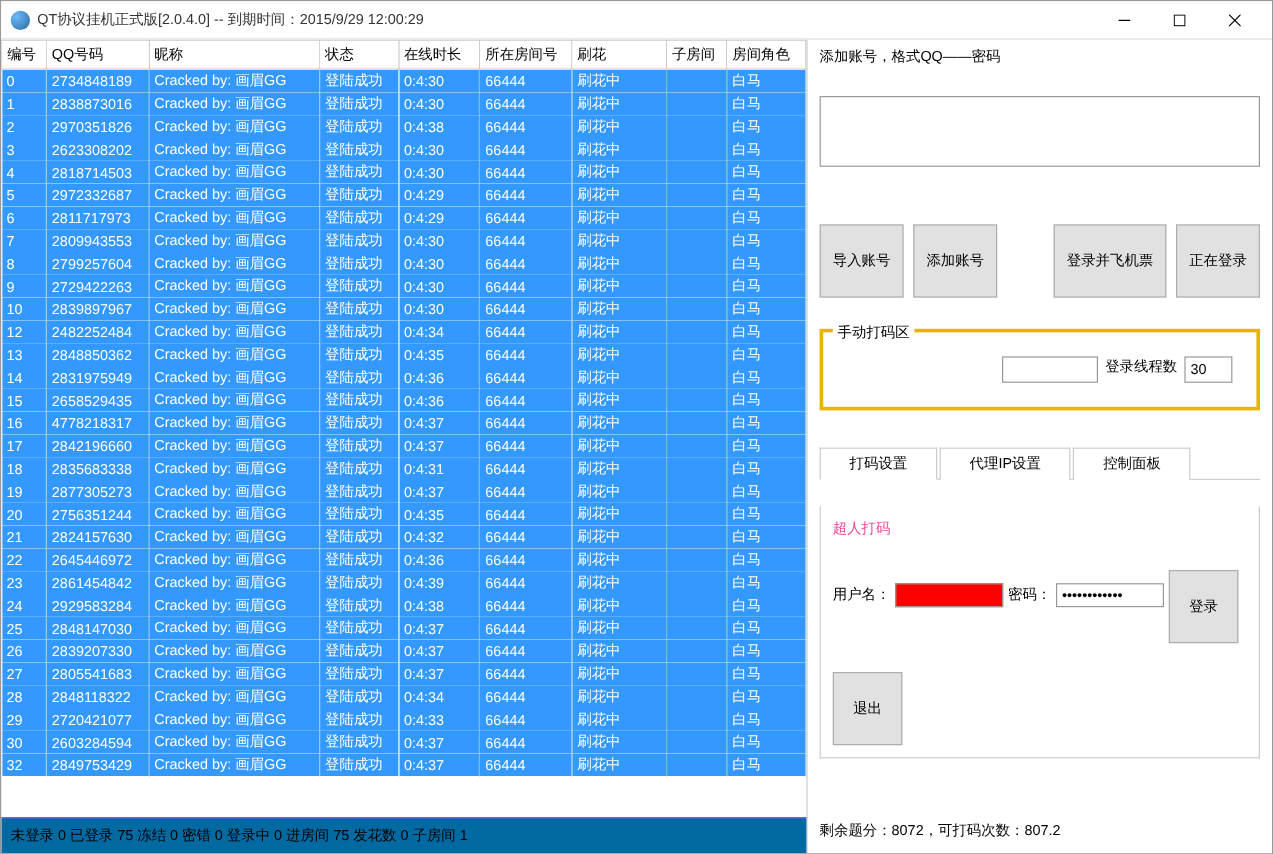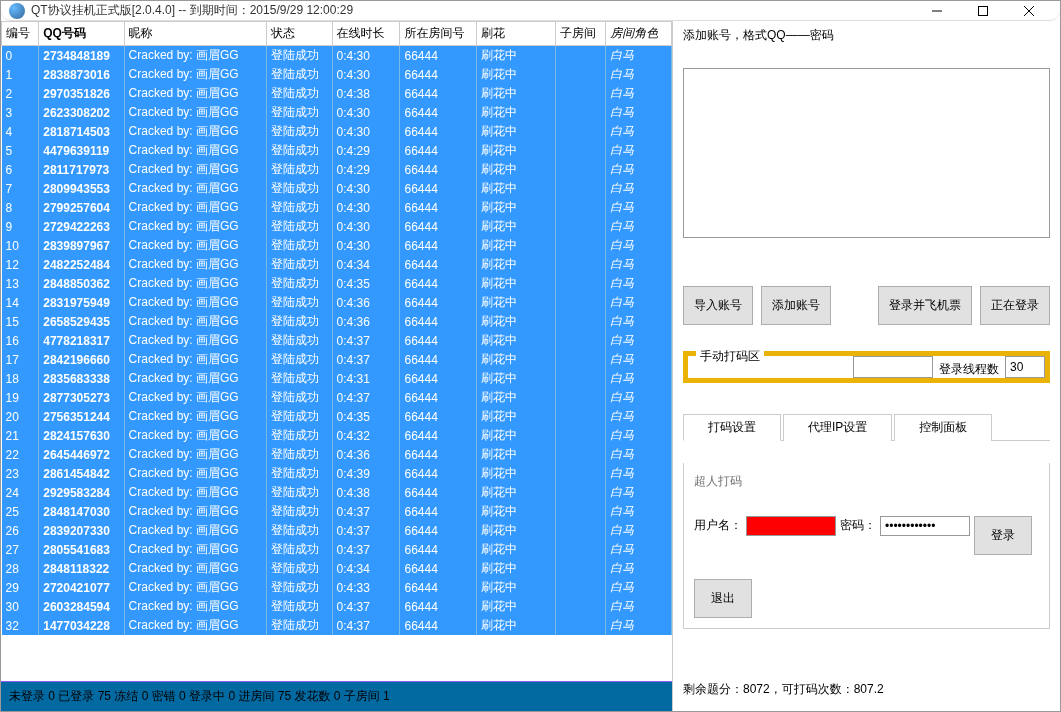--- a/index.html
+++ b/index.html
@@ -1,54 +1,54 @@
 <!DOCTYPE html>
 <html><head>
 <meta charset="utf-8">
 <style>
 * { box-sizing: border-box; margin: 0; padding: 0; }
 body { font-family: "Microsoft YaHei", SimSun, Arial, sans-serif; font-size: 12px; background: #fff; width: 1061px; height: 712px; overflow: hidden; display: flex; flex-direction: column; border: 1px solid #999; }
-.titlebar { height: 20px; display: flex; align-items: center; padding: 0 8px; background: #fff; border-bottom: 1px solid #ddd; border-radius: 12px; }
+.titlebar { height: 32px; display: flex; align-items: center; padding: 0 8px; background: #fff; border-bottom: 1px solid #ddd; }
 .titlebar .appicon { width: 16px; height: 16px; border-radius: 50%; background: radial-gradient(circle at 30% 30%, #6bf, #369); margin-right: 6px; }
 .titlebar .title { flex: 0 0 auto; color: #333; }
 .titlebar .spacer { flex: 1; }
 .winbtn { width: 46px; height: 30px; display: flex; align-items: center; justify-content: center; color: #333; }
 .winbtn svg { width: 10px; height: 10px; }
 .main { flex: 1; display: flex; overflow: hidden; }
 .left { flex: 0 0 672px; display: flex; flex-direction: column; border-right: 1px solid #ccc; }
 .tablewrap { flex: 1; overflow: auto; position: relative; }
 table { border-collapse: collapse; width: 100%; table-layout: fixed; }
 th { background: #fff; border: 1px solid #ccc; text-align: left; padding: 3px 4px; font-weight: normal; position: sticky; top: 0; font-size: 12px; height: 20px; }
 td { border-right: 1px solid #7ab8e8; padding: 1px 4px; font-size: 12px; height: 17px; color: #fff; overflow: hidden; white-space: nowrap; }
 tr.selrow td { background: #3399ff; }
 .col0 { width: 34px; }
-.col1 { width: 78px; font-weight: bold; }
+.col1 { width: 78px; }
 .col2 { width: 130px; }
 .col3 { width: 60px; }
 .col4 { width: 62px; }
 .col5 { width: 70px; }
 .col6 { width: 72px; }
 .col7 { width: 46px; }
-.col8 { width: 60px; font-style: italic; }
+.col8 { width: 60px; }
 .statusbar { border-top: 1px solid #8b5cf6; padding: 6px 8px; background: #0369a1; font-size: 12px; }
 .right { flex: 1; padding: 6px 10px 10px 10px; display: flex; flex-direction: column; gap: 22px; }
 .right-label { font-size: 12px; margin-bottom: 2px; }
 .bigtext { width: 100%; height: 170px; border: 1px solid #999; resize: none; font-family: inherit; font-size: 12px; padding: 4px; }
 .btnrow { display: flex; gap: 8px; margin-top: 6px; }
 .btnrow .gap { flex: 1; }
-button.win { background: #e1e1e1; border: 1px solid #adadad; padding: 10px 10px; font-size: 12px; font-family: inherit; cursor: pointer; min-width: 58px; margin-top: 20px; }
-.fieldset { border: 5px solid #eab308; padding: 0; position: relative; margin-top: 4px; }
+button.win { background: #e1e1e1; border: 1px solid #adadad; padding: 21px 10px; font-size: 12px; font-family: inherit; cursor: pointer; min-width: 58px; margin-top: 20px; }
+.fieldset { border: 3px solid #eab308; padding: 20px; position: relative; margin-top: 4px; }
 .fieldset .legend { position: absolute; top: -8px; left: 8px; background: #fff; padding: 0 4px; font-size: 12px; }
-.fieldrow { display: flex; align-items: flex-end; gap: 6px; justify-content: flex-end; }
+.fieldrow { display: flex; align-items: flex-start; gap: 6px; justify-content: flex-end; }
 .fieldrow input[type=text] { border: 1px solid #999; height: 22px; font-size: 12px; padding: 0 4px; }
 .tabs { display: flex; border-bottom: 1px solid #ccc; margin-top: 8px; }
 .tab { padding: 4px 24px; border: 1px solid #ccc; border-bottom: none; background: #fff; margin-right: 2px; font-size: 12px; cursor: pointer; position: relative; top: 1px; }
 .tab.active { background: #fff; border-bottom: 1px solid #fff; }
 .tabpanel { border: 1px solid #ccc; border-top: none; padding: 10px; }
-.tabpanel .hdr { color: #737373; font-size: 12px; margin-bottom: 6px; }
+.tabpanel .hdr { color: #ec4899; font-size: 12px; margin-bottom: 6px; }
 .loginrow { display: flex; align-items: center; gap: 4px; flex-wrap: wrap; }
 .loginrow label { font-size: 12px; }
 .redbox { width: 90px; height: 20px; background: #ff0000; border: 1px solid #999; }
 .loginrow input[type=password] { width: 90px; height: 20px; border: 1px solid #999; font-size: 12px; padding: 0 4px; }
 .infoline { font-size: 12px; margin-top: 30px; }
 .tablewrap::-webkit-scrollbar { width: 16px; }
 .tablewrap::-webkit-scrollbar-track { background: #f0f0f0; }
 .tablewrap::-webkit-scrollbar-thumb { background: #c0c0c0; border: 1px solid #a0a0a0; }
 </style>
 </head>
@@ -144,21 +144,21 @@
               <td class="col2">Cracked by: 画眉GG</td>
               <td class="col3">登陆成功</td>
               <td class="col4">0:4:30</td>
               <td class="col5">66444</td>
               <td class="col6">刷花中</td>
               <td class="col7"></td>
               <td class="col8">白马</td>
             </tr>
             <tr class="selrow">
               <td class="col0">5</td>
-              <td class="col1">4479639119</td>
+              <td class="col1">2972332687</td>
               <td class="col2">Cracked by: 画眉GG</td>
               <td class="col3">登陆成功</td>
               <td class="col4">0:4:29</td>
               <td class="col5">66444</td>
               <td class="col6">刷花中</td>
               <td class="col7"></td>
               <td class="col8">白马</td>
             </tr>
             <tr class="selrow">
               <td class="col0">6</td>
@@ -419,21 +419,21 @@
               <td class="col2">Cracked by: 画眉GG</td>
               <td class="col3">登陆成功</td>
               <td class="col4">0:4:37</td>
               <td class="col5">66444</td>
               <td class="col6">刷花中</td>
               <td class="col7"></td>
               <td class="col8">白马</td>
             </tr>
             <tr class="selrow">
               <td class="col0">32</td>
-              <td class="col1">1477034228</td>
+              <td class="col1">2849753429</td>
               <td class="col2">Cracked by: 画眉GG</td>
               <td class="col3">登陆成功</td>
               <td class="col4">0:4:37</td>
               <td class="col5">66444</td>
               <td class="col6">刷花中</td>
               <td class="col7"></td>
               <td class="col8">白马</td>
             </tr>
           </tbody>
       </table>

